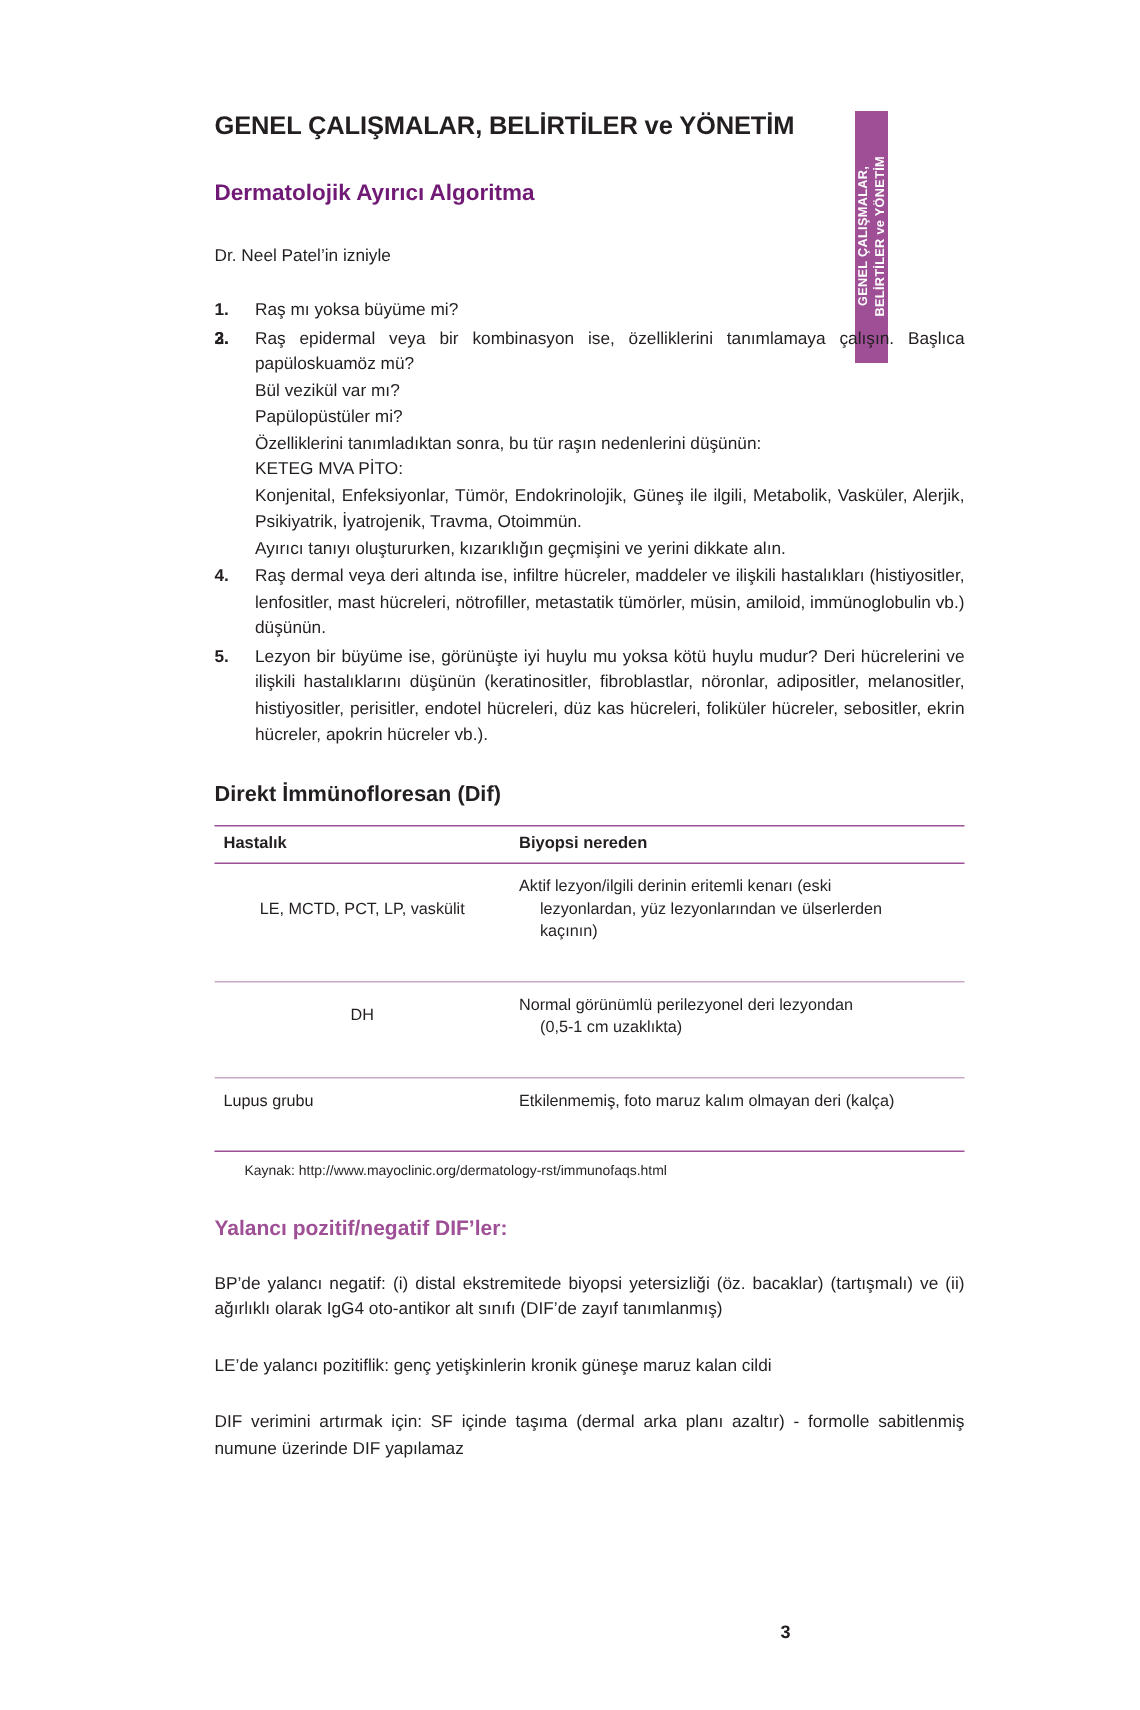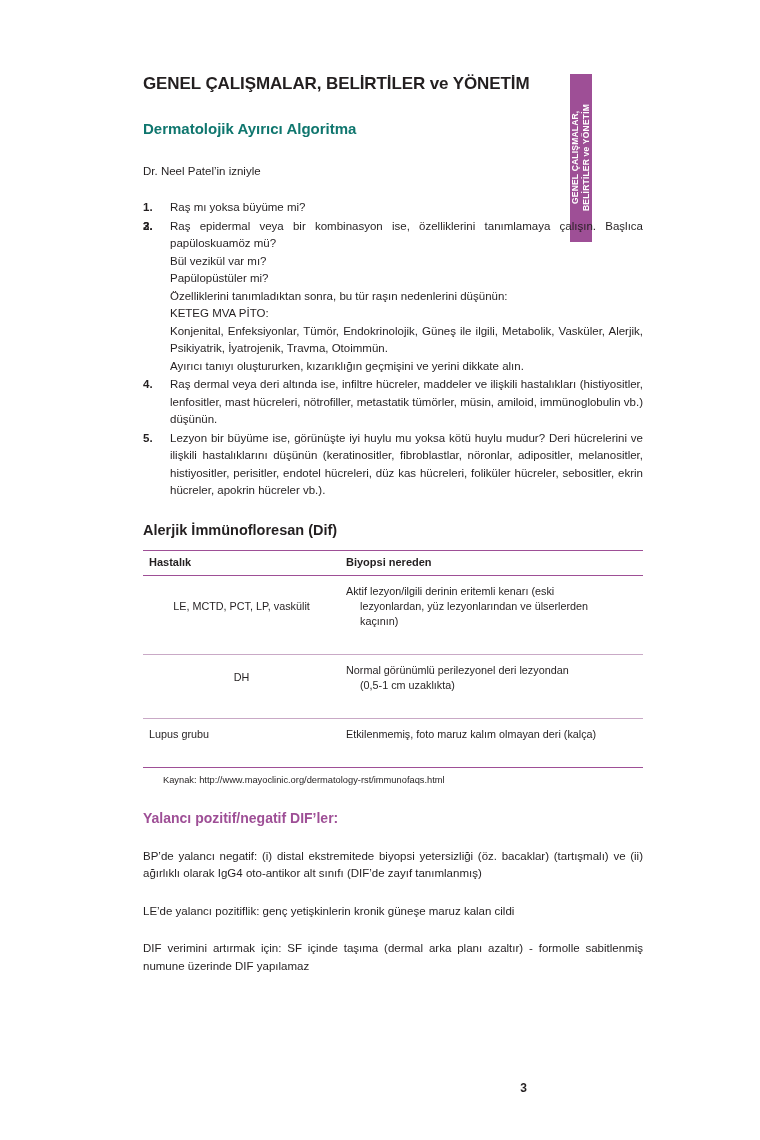--- a/index.html
+++ b/index.html
@@ -54,21 +54,21 @@
     font-size: 17px;
     font-weight: bold;
     margin: 0 0 26px 0;
     letter-spacing: -0.1px;
     color: #231f20;
   }
   h2.section-title {
     font-size: 15px;
     font-weight: bold;
     margin: 0 0 28px 0;
-    color: #0f766e;
+    color: #701a75;
   }
   .credit {
     font-size: 11.5px;
     margin: 0 0 22px 0;
     color: #231f20;
   }
   ol.steps {
     margin: 0;
     padding: 0;
     list-style: none;
@@ -201,21 +201,21 @@
         <span>Raş dermal veya deri altında ise, infiltre hücreler, maddeler ve ilişkili hastalıkları (histiyositler, lenfositler, mast hücreleri, nötrofiller, metastatik tümörler, müsin, amiloid, immünoglobulin vb.) düşünün.</span>
       </li>
 
       <li>
         <span class="num">5.</span>
         <span>Lezyon bir büyüme ise, görünüşte iyi huylu mu yoksa kötü huylu mudur? Deri hücrelerini ve ilişkili hastalıklarını düşünün (keratinositler, fibroblastlar, nöronlar, adipositler, melanositler, histiyositler, perisitler, endotel hücreleri, düz kas hücreleri, foliküler hücreler, sebositler, ekrin hücreler, apokrin hücreler vb.).</span>
       </li>
 
     </ol>
 
-    <h3 class="table-title">Alerjik İmmünofloresan (Dif)</h3>
+    <h3 class="table-title">Direkt İmmünofloresan (Dif)</h3>
 
     <table class="dif">
       <thead>
         <tr>
           <th class="col1">Hastalık</th>
           <th>Biyopsi nereden</th>
         </tr>
       </thead>
       <tbody>
         <tr>

